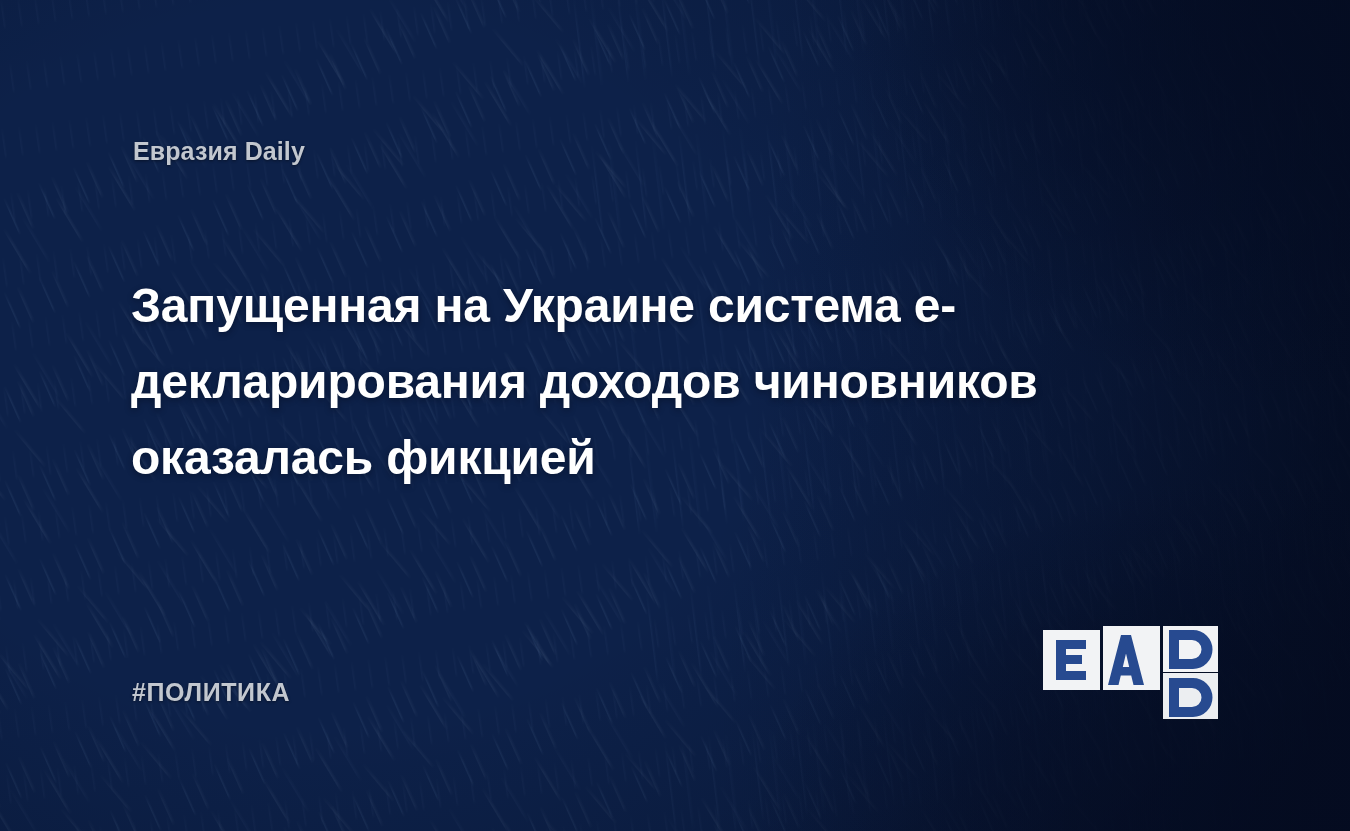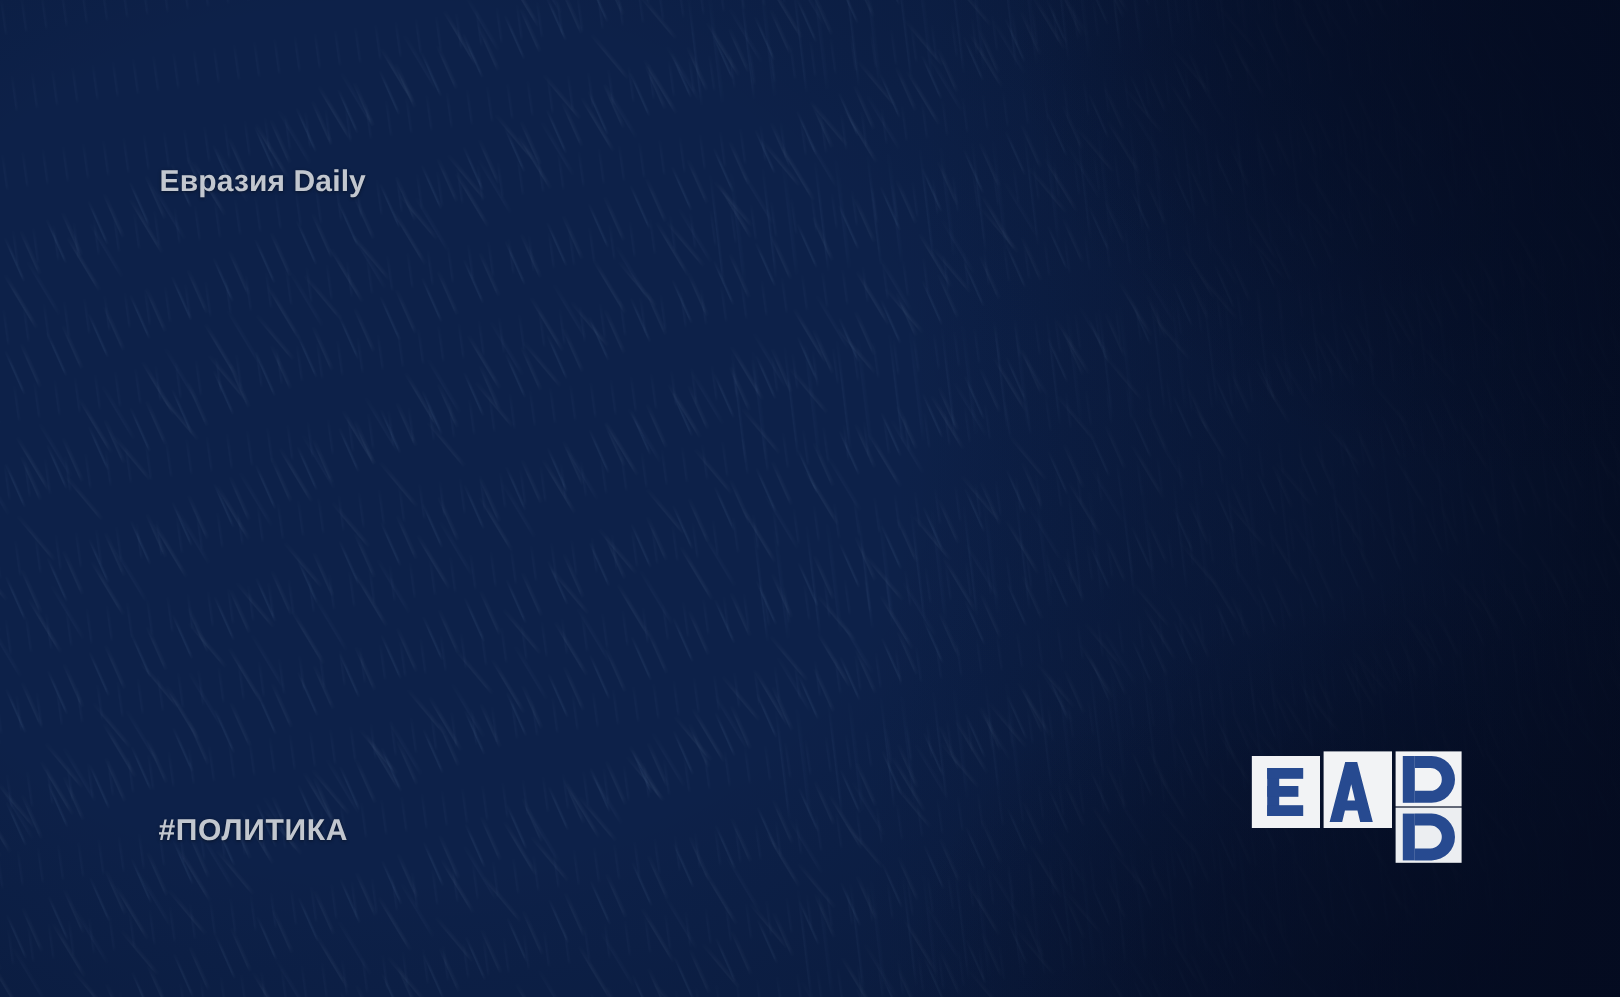--- a/index.html
+++ b/index.html
@@ -222,20 +222,21 @@
   <div class="streaks s5"></div>
   <div class="streaks s4"></div>
   <div class="bg-vignette"></div>
   <div class="bg-darkcorner-tr"></div>
   <div class="bg-darkcorner-br"></div>
 
   <div class="content">
 
     <div class="brand">Евразия Daily</div>
 
+    <h1 class="headline">Запущенная на Украине система е-декларирования доходов чиновников оказалась фикцией</h1>
 
     <div class="category">#ПОЛИТИКА</div>
 
     <div class="logo">
       <svg width="186" height="100" viewBox="0 0 186 100" xmlns="http://www.w3.org/2000/svg">
 
         <rect x="0" y="4" width="57" height="60" fill="#f2f3f5"></rect>
         <rect x="60" y="0" width="57" height="64" fill="#f2f3f5"></rect>
         <rect x="120" y="0" width="55" height="46" fill="#f2f3f5"></rect>
         <rect x="120" y="47" width="55" height="46" fill="#eceef1"></rect>

